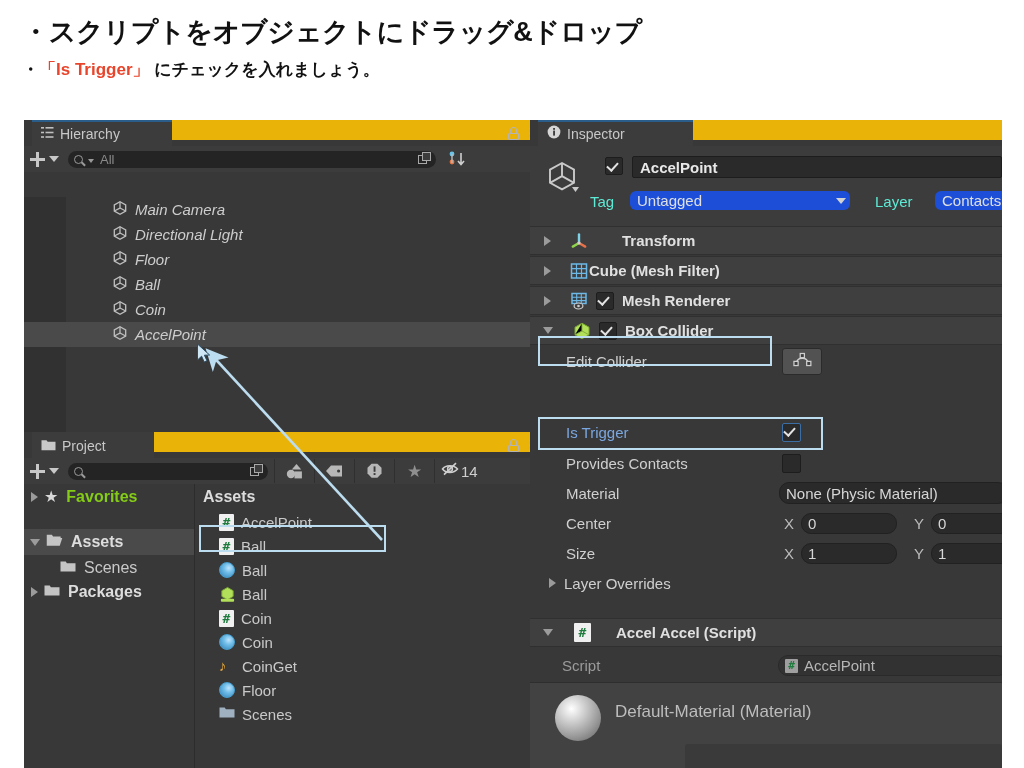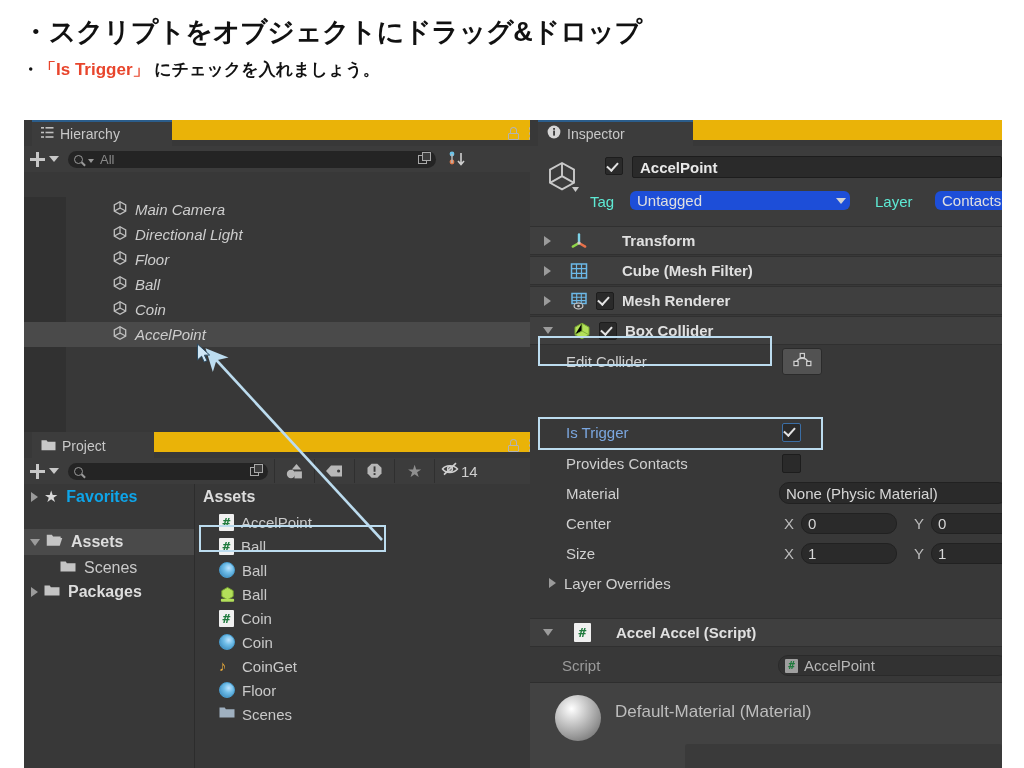--- a/index.html
+++ b/index.html
@@ -293,21 +293,21 @@
       </span>
     </div>
 
     <div style="position:absolute;left:0;top:52px;width:170px;height:284px;background:#383838;border-right:1px solid #2c2c2c;">
       <div id="proj-tree">
           <div class="row" style="position: absolute; left: 0px; top: 0px; width: 170px; height: 26px;">
             <span class="tri" style="margin-left:7px;"></span>
             <span style="margin-left:6px;display:inline-flex;align-items:center;">
               <span class="star">★</span>
             </span>
-            <span class="rowtxt" style="margin-left:8px;font-weight:bold;font-size:16px;color:#0ea5e9;">Favorites</span>
+            <span class="rowtxt" style="margin-left:8px;font-weight:bold;font-size:16px;color:#84cc16;">Favorites</span>
           </div>
           <div class="row" style="position: absolute; left: 0px; top: 45px; width: 170px; height: 26px; background: rgb(74, 74, 74);">
             <span class="tri open" style="margin-left:6px;"></span>
             <span style="margin-left:6px;display:inline-flex;align-items:center;">
               <span><svg width="17" height="14" viewBox="0 0 18 14">
                   <path d="M0.8 1.4 h5.4 l1.3 1.8 h8 v1.6 h-14.7 z" fill="#c4c4c4"></path>
                   <path d="M0.8 4.8 h16.4 l-2.6 8.2 h-13.8 z" fill="#c4c4c4"></path>
                 </svg></span>
             </span>
             <span class="rowtxt" style="margin-left:8px;font-weight:bold;font-size:16px;color:#dddddd;">Assets</span>
@@ -441,21 +441,21 @@
           <span class="comp-title" style="margin-left:33px;">Transform</span>
         </div>
         <div class="comp" style="top: 136px;">
           <span class="tri" style="margin-left:14px;"></span>
           <span style="margin-left:18px;display:inline-flex;">
             <svg width="20" height="20" viewBox="0 0 20 20">
               <rect x="2.5" y="3" width="15" height="14" fill="none" stroke="#6cb9e8" stroke-width="1.5"></rect>
               <path d="M7.5 3 L7.5 17 M12.5 3 L12.5 17 M2.5 7.7 L17.5 7.7 M2.5 12.3 L17.5 12.3" stroke="#6cb9e8" stroke-width="1.2"></path>
             </svg>
           </span>
-          <span class="comp-title" style="margin-left:33px;">Cube (Mesh Filter)</span>
+          <span class="comp-title" style="">Cube (Mesh Filter)</span>
         </div>
         <div class="comp" style="top: 166px;">
           <span class="tri" style="margin-left:14px;"></span>
           <span style="margin-left:18px;display:inline-flex;">
             <svg width="20" height="20" viewBox="0 0 20 20">
               <rect x="3" y="2.5" width="14" height="10" fill="none" stroke="#6cb9e8" stroke-width="1.5"></rect>
               <path d="M7.7 2.5 L7.7 12.5 M12.3 2.5 L12.3 12.5 M3 6.2 L17 6.2 M3 9.6 L17 9.6" stroke="#6cb9e8" stroke-width="1.1"></path>
               <ellipse cx="9.5" cy="15" rx="4.4" ry="3" fill="#3f3f3f" stroke="#cfcfcf" stroke-width="1.2"></ellipse>
               <circle cx="9.5" cy="15" r="1.3" fill="#cfcfcf"></circle>
             </svg>

